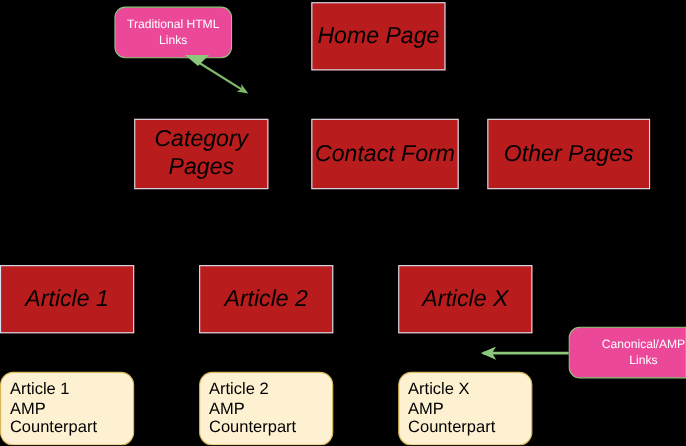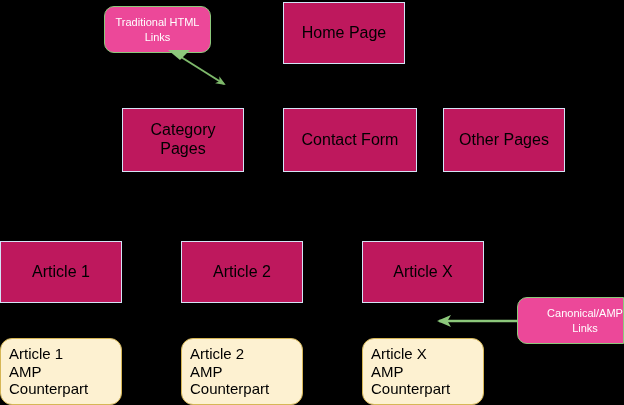--- a/index.html
+++ b/index.html
@@ -19,24 +19,25 @@
     position: absolute;
     box-sizing: border-box;
     display: flex;
     align-items: center;
     justify-content: center;
     text-align: center;
     line-height: 1.18;
   }
   
   .box-blue {
-    background: #be185d;
+    background: #b91c1c;
     border: 1px solid #d4e4f7;
     color: #000000;
-    font-size: 16px;
+    font-size: 21px;
+    font-style: italic;
   }
   
   .box-cream {
     background: #fdf1d1;
     border: 1px solid #d6b656;
     border-radius: 12px;
     color: #000000;
     font-size: 15px;
     justify-content: flex-start;
     text-align: left;
@@ -109,21 +110,21 @@
 
   <div class="node box-blue" style="left:122px; top:108px; width:122px; height:64px;">
     <span class="lbl">Category
 Pages</span>
   </div>
 
   <div class="node box-blue" style="left:283px; top:108px; width:134px; height:64px;">
     <span class="lbl">Contact Form</span>
   </div>
 
-  <div class="node box-blue" style="left:443px; top:108px; width:122px; height:64px;">
+  <div class="node box-blue" style="left:443px; top:108px; width:148px; height:64px;">
     <span class="lbl">Other Pages</span>
   </div>
 
   <div class="node box-blue" style="left:0px; top:241px; width:122px; height:62px;">
     <span class="lbl">Article 1</span>
   </div>
 
   <div class="node box-blue" style="left:181px; top:241px; width:122px; height:62px;">
     <span class="lbl">Article 2</span>
   </div>

